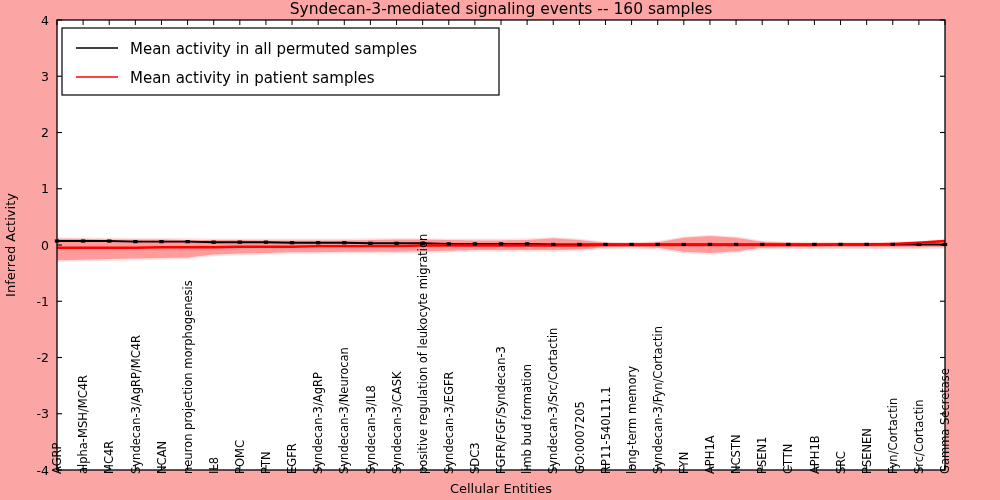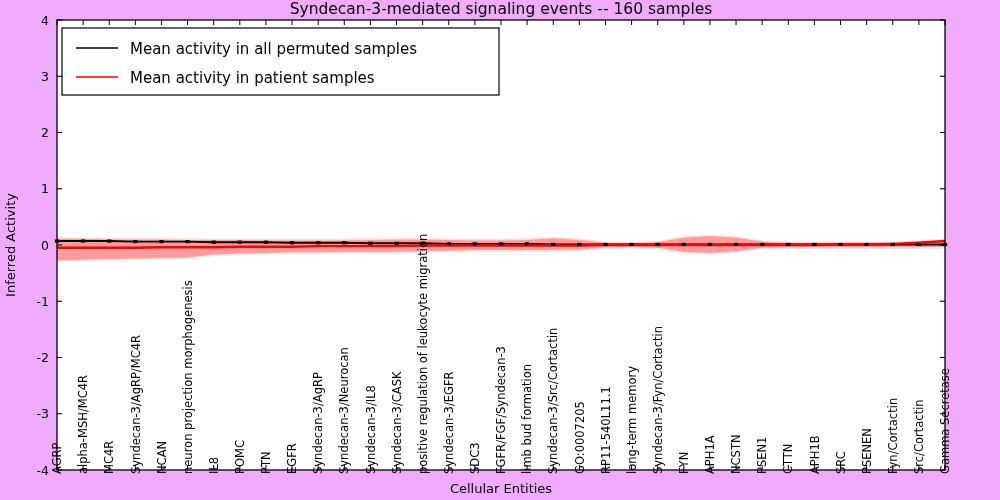--- a/index.html
+++ b/index.html
@@ -10,21 +10,21 @@
   body {
     width: 1000px;
     height: 500px;
     font-family: "DejaVu Sans", sans-serif;
     overflow: hidden;
   }
   #figure {
     position: relative;
     width: 1000px;
     height: 500px;
-    background: #f0abfc;
+    background: #fca5a5;
   }
   #chart-svg {
     position: absolute;
     left: 0;
     top: 0;
   }
   .ttl {
     font-size: 15.5px;
     fill: #000000;
   }

